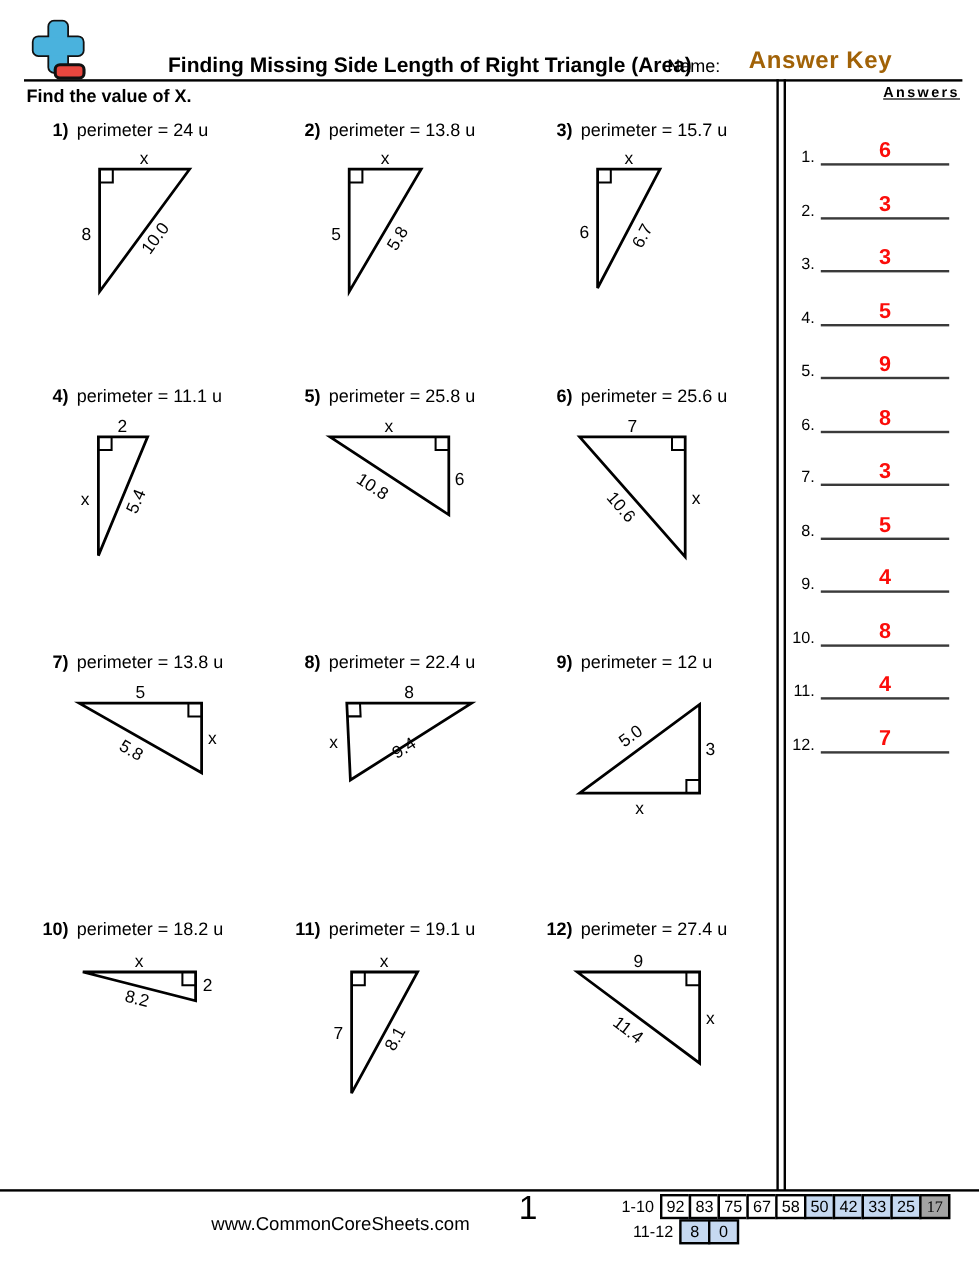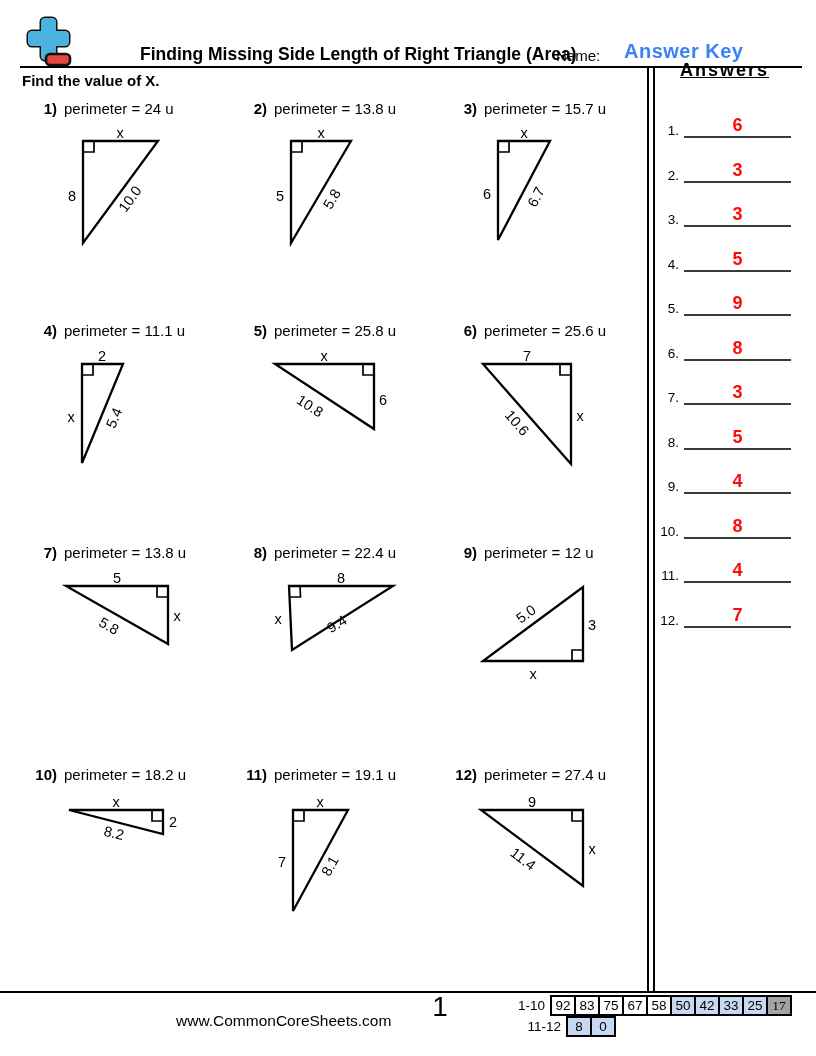--- a/index.html
+++ b/index.html
@@ -22,22 +22,22 @@
   .p-num{font-weight:bold;width:27px;text-align:right;margin-right:7px;flex:none;}
   .p-per{white-space:nowrap;}
   .tri-svg{display:block;}
   .tri-shape{fill:none;stroke:#000;stroke-width:2.3;stroke-linejoin:miter;}
   .ra{fill:none;stroke:#000;stroke-width:1.7;}
   .side-label{font-size:14.5px;fill:#000;}
 
   
   #divider{position:absolute;left:647px;top:66px;width:4px;height:926px;
            border-left:2px solid #000;border-right:2px solid #000;}
-  #answers-title{position:absolute;left:680px;top:60px;width:120px;text-align:left;
-                 font-size:18px;font-weight:bold;text-decoration:underline;letter-spacing:2px;}
+  #answers-title{position:absolute;left:680px;top:70px;width:120px;text-align:right;
+                 font-size:12px;font-weight:bold;text-decoration:underline;letter-spacing:2px;}
   .answer-item{position:absolute;left:653px;width:150px;height:26px;}
   .a-num{position:absolute;left:0;bottom:0;width:26px;text-align:right;font-size:13.5px;}
   .a-line{position:absolute;left:31px;bottom:0;width:107px;border-bottom:2px solid #3a3a3a;
           text-align:center;}
   .a-val{font-size:18px;font-weight:bold;line-height:22px;}
 
   
   #footer-rule{position:absolute;left:0;right:0;top:991px;border-top:2.4px solid #000;}
   #math-badge{position:absolute;left:25px;top:996px;width:143px;height:37px;background:#000;border-radius:10px;}
   #math-pill{position:absolute;left:7px;top:3px;right:7px;bottom:4px;background:#fff;
@@ -61,21 +61,21 @@
 
   <svg id="logo" viewBox="0 0 46 52">
     <rect x="15" y="2" width="15" height="42" rx="4" fill="#4ab2dd" stroke="#111" stroke-width="3"></rect>
     <rect x="2" y="15" width="41" height="15" rx="4" fill="#4ab2dd" stroke="#111" stroke-width="3"></rect>
     <rect x="15" y="2" width="15" height="42" rx="4" fill="#4ab2dd"></rect>
     <rect x="2" y="15" width="41" height="15" rx="4" fill="#4ab2dd"></rect>
     <rect x="20" y="38" width="24" height="11" rx="4" fill="#e8473f" stroke="#111" stroke-width="2.6"></rect>
   </svg>
   <div id="title">Finding Missing Side Length of Right Triangle (Area)</div>
   <div id="name-label">Name:</div>
-  <div id="answer-key" style="color: #3b82f6;">Answer Key</div>
+  <div id="answer-key" style="color: #a16207;">Answer Key</div>
   <div id="header-rule"></div>
   <div id="instruction">Find the value of X.</div>
 
   <div id="problems-grid">
       <div class="problem">
         <div class="p-head">
           <span class="p-num">1)</span>
           <span class="p-per">perimeter = 24 u</span>
         </div>
         <svg class="tri-svg" width="210" height="145" viewBox="0 0 210 145">

